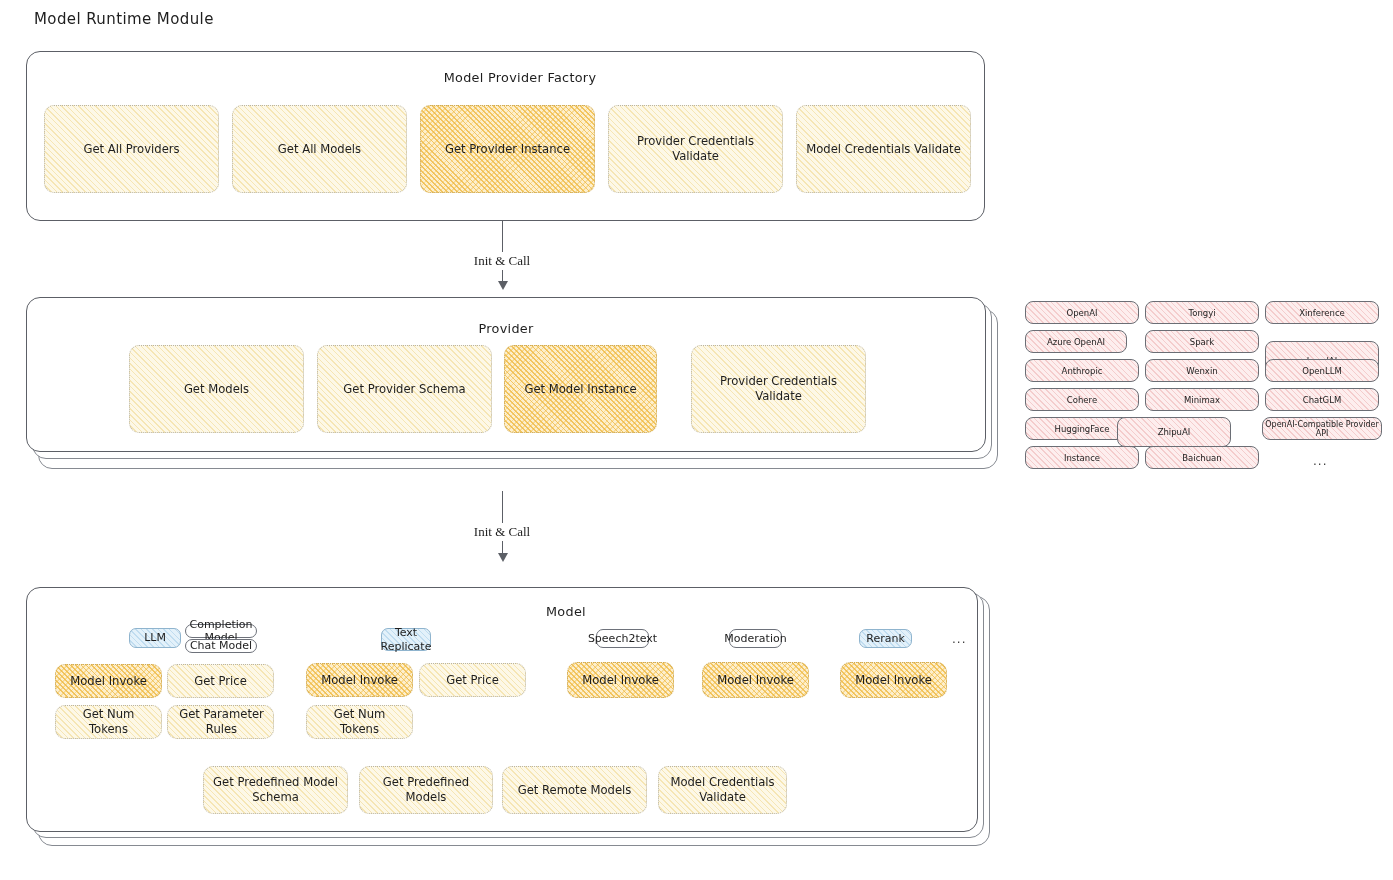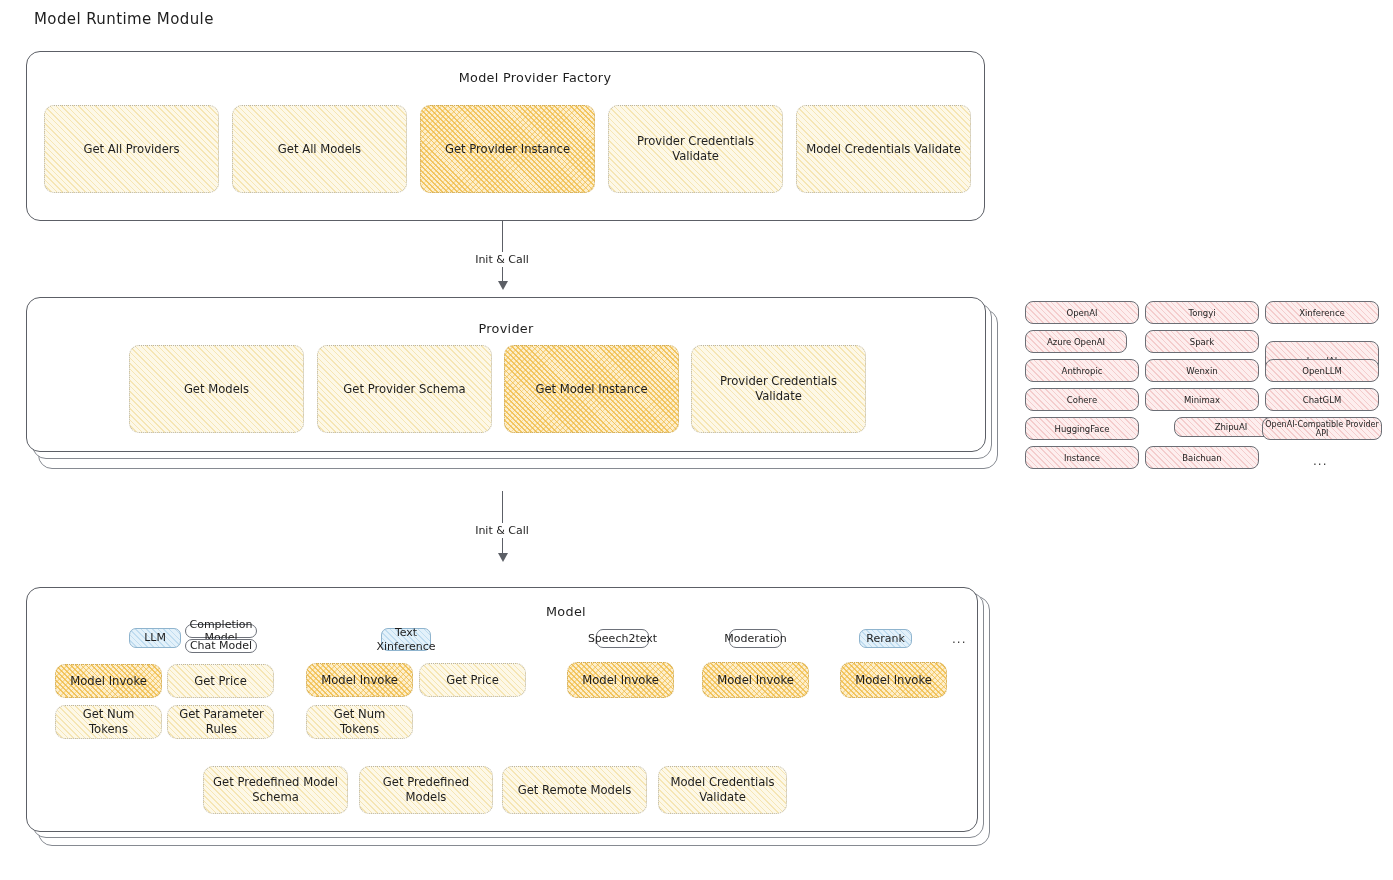--- a/index.html
+++ b/index.html
@@ -113,70 +113,71 @@
   .arrow-line{
     position:absolute;width:1.2px;background:#5c5f66;
   }
   .arrow-head{
     position:absolute;width:0;height:0;
     border-left:5px solid transparent;
     border-right:5px solid transparent;
     border-top:9px solid #5c5f66;
   }
   .arrow-label{
-    position:absolute;font-size:11px;color:#1e1e1e;
+    position:absolute;font-size:13px;color:#1e1e1e;
     background:#ffffff;padding:1px 4px;white-space:nowrap;
     transform:translateX(-50%);
+    font-family:Liberation Serif, serif;
   }
 
   .f13{font-size:12.8px;}
   .f12{font-size:11.6px;}
 </style>
 </head>
 <body>
 
 <div class="canvas">
 
   <div id="page-title">Model Runtime Module</div>
 
   <div class="panel" style="left:26px;top:51px;width:959px;height:170px;"></div>
-  <div class="panel-title f13" style="left:41px;width:988px;top:70px;">Model Provider Factory</div>
+  <div class="panel-title f13" style="left:26px;width:988px;top:70px;">Model Provider Factory</div>
 
   <div class="box box-light f12" style="left:44px;top:105px;width:175px;height:88px;">Get All Providers</div>
   <div class="box box-light f12" style="left:232px;top:105px;width:175px;height:88px;">Get All Models</div>
   <div class="box box-strong f12" style="left:420px;top:105px;width:175px;height:88px;">Get Provider Instance</div>
   <div class="box box-light f12" style="left:608px;top:105px;width:175px;height:88px;">Provider Credentials Validate</div>
   <div class="box box-light f12" style="left:796px;top:105px;width:175px;height:88px;">Model Credentials Validate</div>
 
   <div class="arrow-line" style="left:502px;top:221px;height:62px;"></div>
   <div class="arrow-head" style="left:497.5px;top:281px;"></div>
   <div class="arrow-label" style="left:502px;top:252px;">Init &amp; Call</div>
 
   <div class="panel-shadowlayer" style="left:38px;top:309px;width:960px;height:160px;"></div>
   <div class="panel-shadowlayer" style="left:32px;top:303px;width:960px;height:156px;"></div>
   <div class="panel" style="left:26px;top:297px;width:960px;height:155px;"></div>
   <div class="panel-title f13" style="left:26px;width:960px;top:321px;">Provider</div>
 
   <div class="box box-light f12" style="left:317px;top:345px;width:175px;height:88px;">Get Provider Schema</div>
   <div class="box box-light f12" style="left:129px;top:345px;width:175px;height:88px;">Get Models</div>
-  <div class="box box-strong f12" style="left:504px;top:345px;width:175px;height:88px;">Get Model Instance</div>
+  <div class="box box-strong f12" style="left:504px;top:345px;width:153px;height:88px;">Get Model Instance</div>
   <div class="box box-light f12" style="left:691px;top:345px;width:175px;height:88px;">Provider Credentials Validate</div>
 
   <div class="chip-pink" style="left:1025px;top:301px;width:114px;height:23px;">OpenAI</div>
   <div class="chip-pink" style="left:1025px;top:330px;width:102px;height:23px;">Azure OpenAI</div>
   <div class="chip-pink" style="left:1025px;top:359px;width:114px;height:23px;">Anthropic</div>
   <div class="chip-pink" style="left:1025px;top:388px;width:114px;height:23px;">Cohere</div>
   <div class="chip-pink" style="left:1025px;top:417px;width:114px;height:23px;">HuggingFace</div>
   <div class="chip-pink" style="left:1025px;top:446px;width:114px;height:23px;">Instance</div>
 
   <div class="chip-pink" style="left:1145px;top:301px;width:114px;height:23px;">Tongyi</div>
   <div class="chip-pink" style="left:1145px;top:330px;width:114px;height:23px;">Spark</div>
   <div class="chip-pink" style="left:1145px;top:359px;width:114px;height:23px;">Wenxin</div>
   <div class="chip-pink" style="left:1145px;top:388px;width:114px;height:23px;">Minimax</div>
-  <div class="chip-pink" style="left:1174px;top:417px;width:114px;height:20px;">ZhipuAI</div>
+  <div class="chip-pink" style="left:1117px;top:417px;width:114px;height:30px;">ZhipuAI</div>
   <div class="chip-pink" style="left:1145px;top:446px;width:114px;height:23px;">Baichuan</div>
 
   <div class="chip-pink" style="left:1265px;top:301px;width:114px;height:23px;">Xinference</div>
   <div class="chip-pink" style="left:1265px;top:341px;width:114px;height:40px;">LocalAI</div>
   <div class="chip-pink" style="left:1265px;top:359px;width:114px;height:23px;">OpenLLM</div>
   <div class="chip-pink" style="left:1265px;top:388px;width:114px;height:23px;">ChatGLM</div>
   <div class="chip-pink" style="left:1262px;top:417px;width:120px;height:23px;font-size:8px;">OpenAI-Compatible Provider API</div>
   <div class="ellipsis" style="left:1313px;top:455px;">...</div>
 
   <div class="arrow-line" style="left:502px;top:491px;height:64px;"></div>
@@ -190,21 +191,21 @@
 
   <div class="badge badge-blue" style="left:129px;top:628px;width:52px;height:20px;">LLM</div>
   <div class="badge badge-plain" style="left:185px;top:624px;width:72px;height:14px;">Completion Model</div>
   <div class="badge badge-plain" style="left:185px;top:639px;width:72px;height:14px;">Chat Model</div>
 
   <div class="box box-strong f12" style="left:55px;top:664px;width:107px;height:34px;">Model Invoke</div>
   <div class="box box-light f12" style="left:167px;top:664px;width:107px;height:34px;">Get Price</div>
   <div class="box box-light f12" style="left:55px;top:705px;width:107px;height:34px;">Get Num Tokens</div>
   <div class="box box-light f12" style="left:167px;top:705px;width:107px;height:34px;padding-left:8px;">Get Parameter Rules</div>
 
-  <div class="badge badge-blue" style="left:381px;top:628px;width:50px;height:23px;">Text Xinference</div>
+  <div class="badge badge-blue" style="left:381px;top:628px;width:50px;height:23px;">Text Replicate</div>
   <div class="box box-strong f12" style="left:306px;top:663px;width:107px;height:34px;">Model Invoke</div>
   <div class="box box-light f12" style="left:419px;top:663px;width:107px;height:34px;">Get Price</div>
   <div class="box box-light f12" style="left:306px;top:705px;width:107px;height:34px;">Get Num Tokens</div>
 
   <div class="badge badge-plain" style="left:596px;top:629px;width:53px;height:19px;">Speech2text</div>
   <div class="box box-strong f12" style="left:567px;top:662px;width:107px;height:36px;">Model Invoke</div>
 
   <div class="badge badge-plain" style="left:729px;top:629px;width:53px;height:19px;">Moderation</div>
   <div class="box box-strong f12" style="left:702px;top:662px;width:107px;height:36px;">Model Invoke</div>
 

